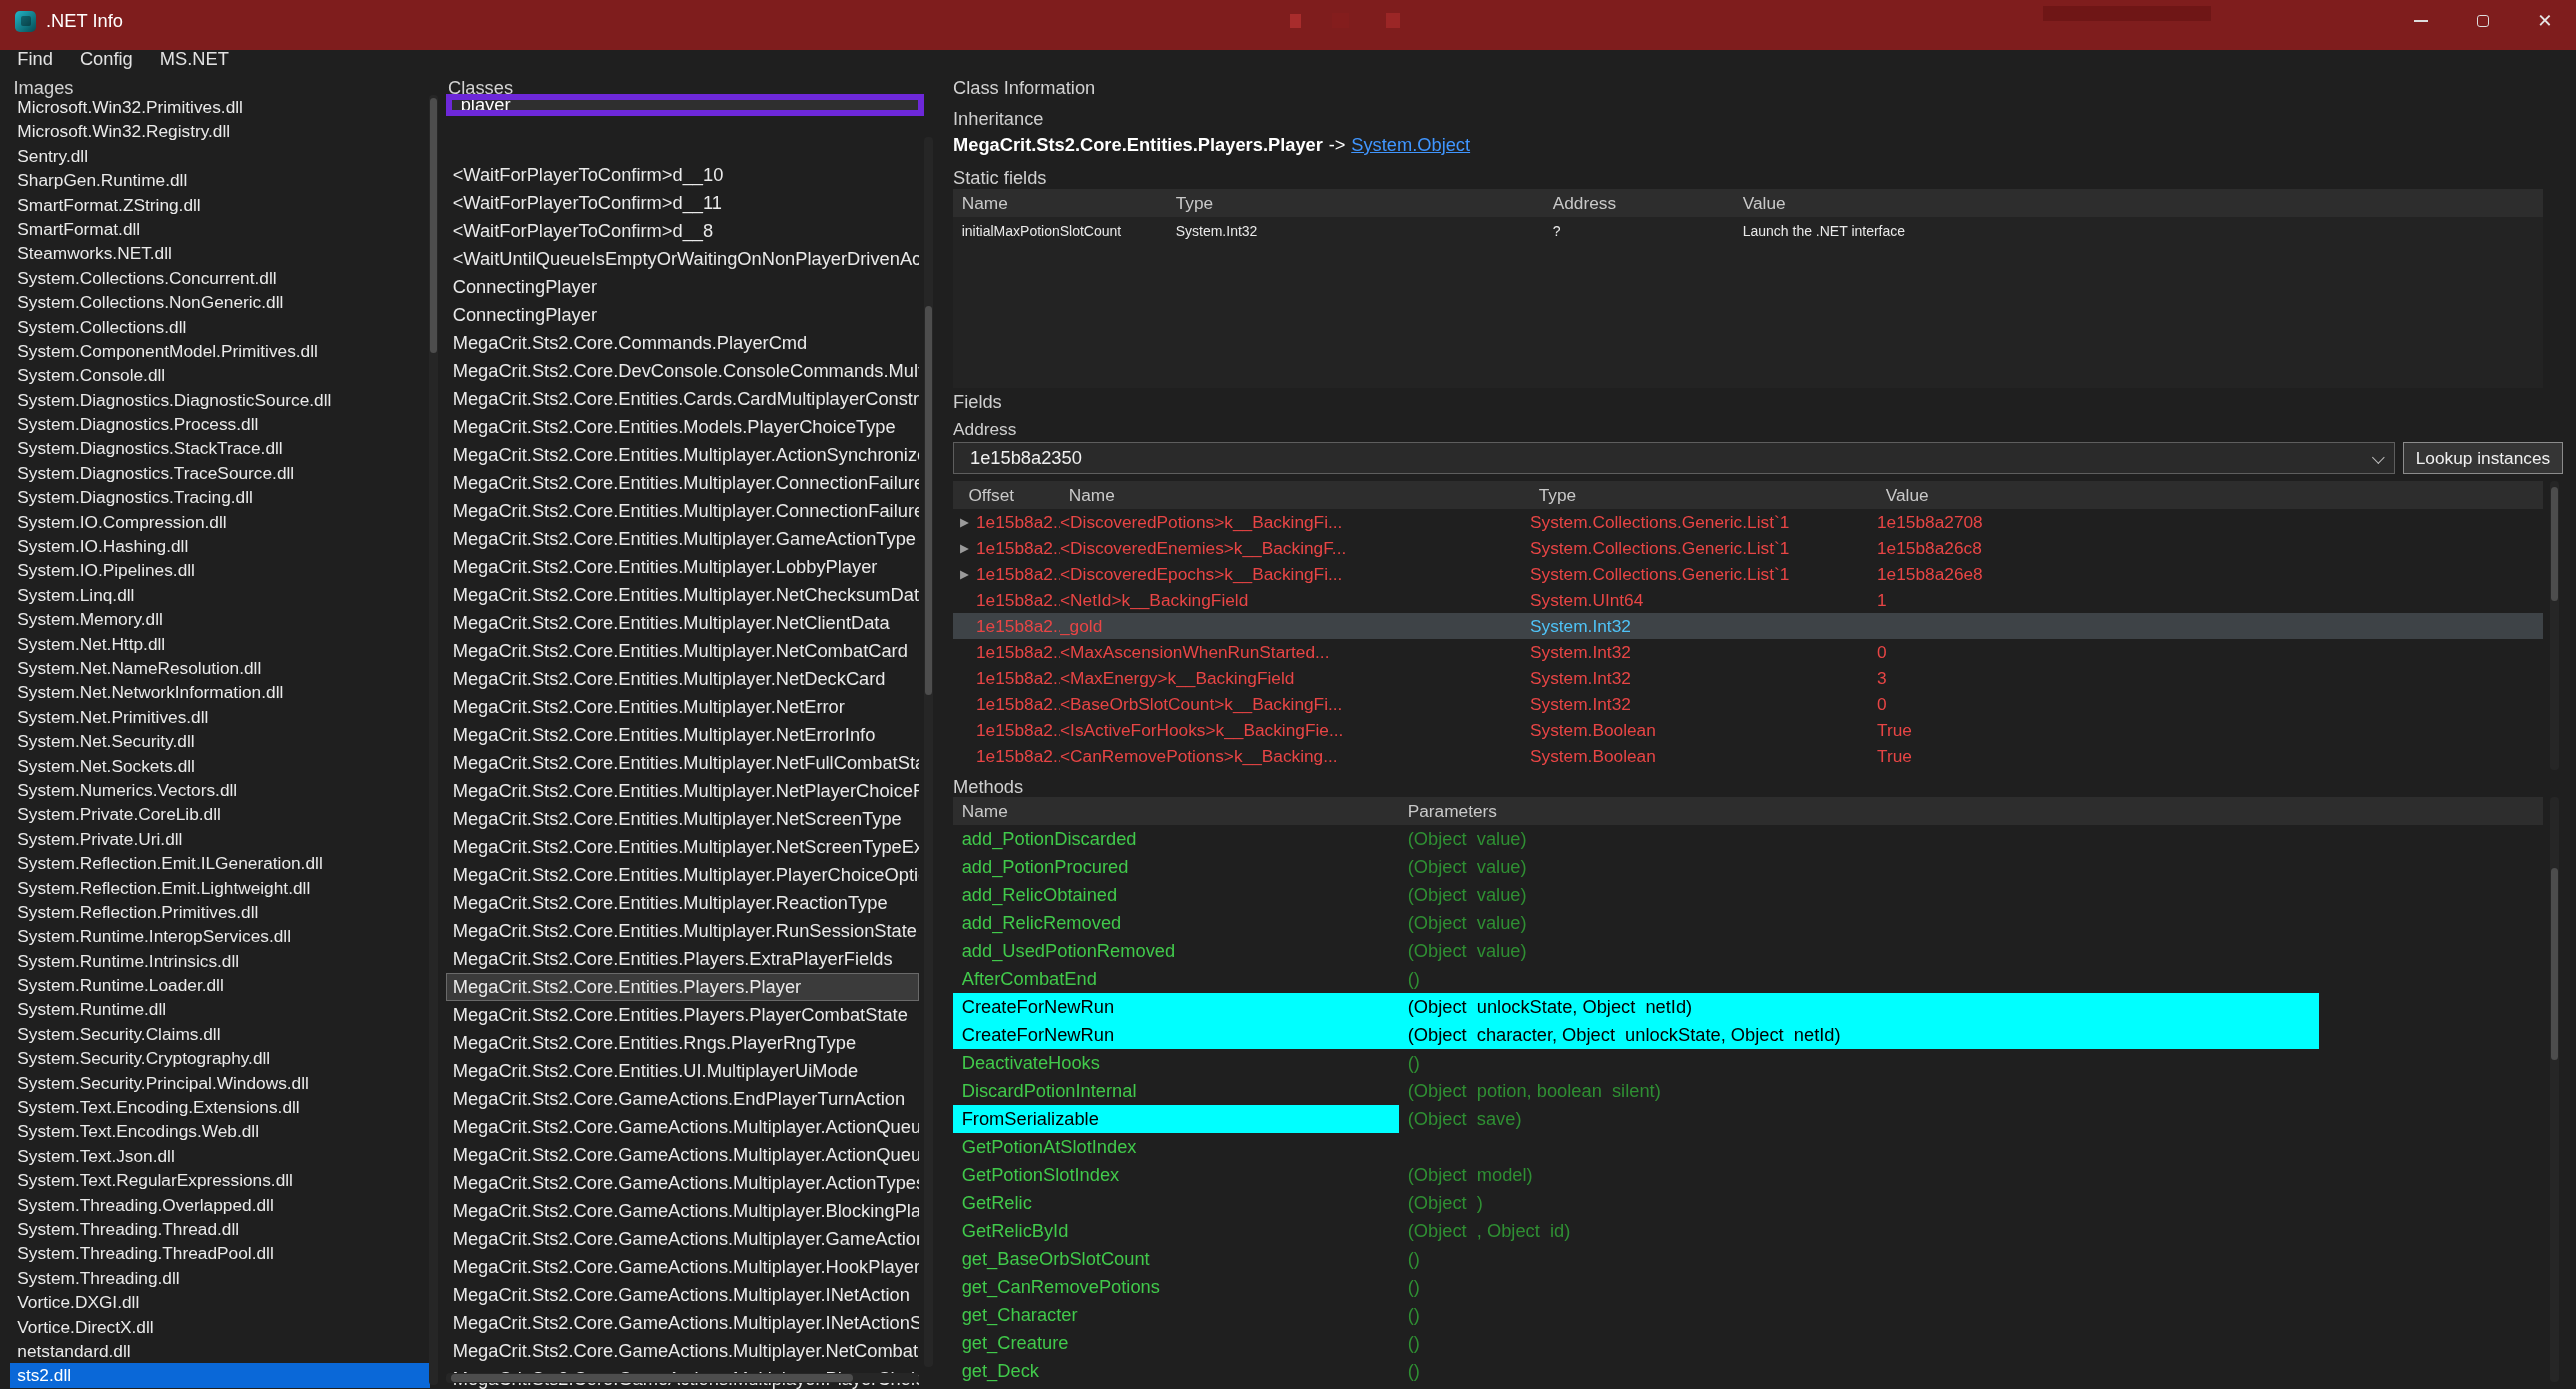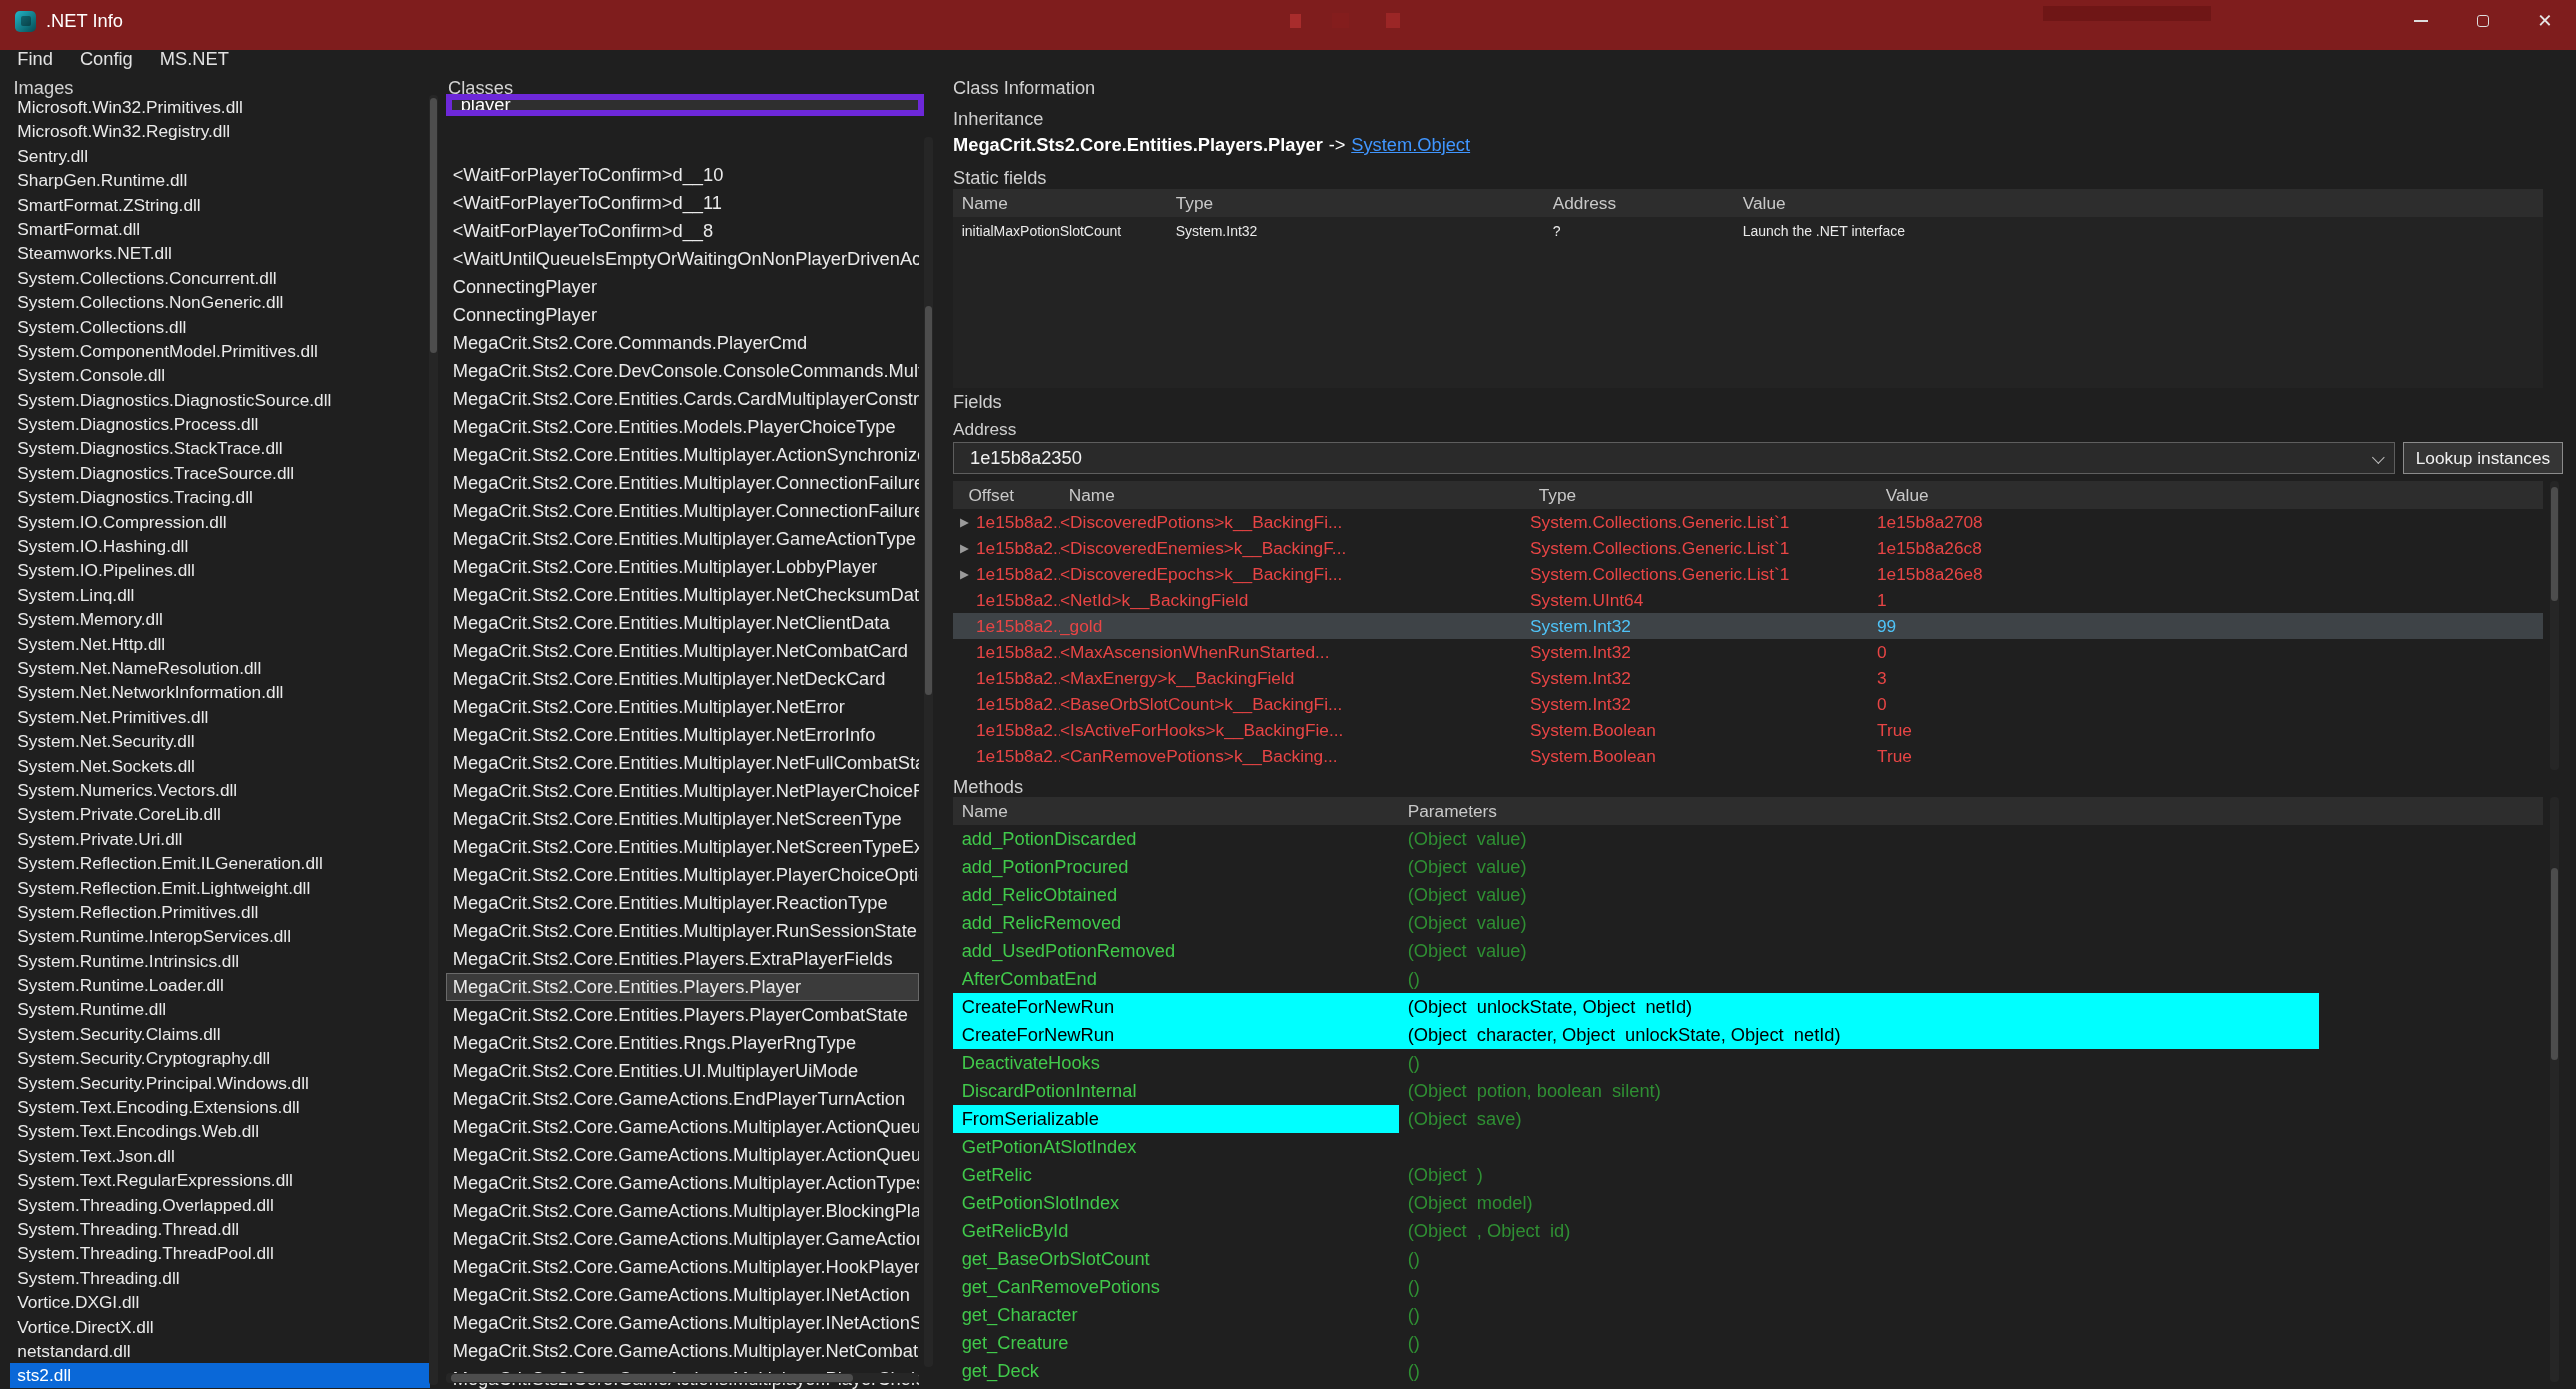--- a/index.html
+++ b/index.html
@@ -634,21 +634,20 @@
       <span class="f-name">&lt;NetId&gt;k__BackingField</span>
       <span class="f-type">System.UInt64</span>
       <span class="f-value">1</span>
     </div>
 
     <div class="f-row selected">
       <span class="f-arrow">▶</span>
       <span class="f-offset">1e15b8a2...</span>
       <span class="f-name">_gold</span>
       <span class="f-type">System.Int32</span>
-      <span class="f-value">99</span>
     </div>
 
     <div class="f-row">
       <span class="f-arrow">▶</span>
       <span class="f-offset">1e15b8a2...</span>
       <span class="f-name">&lt;MaxAscensionWhenRunStarted...</span>
       <span class="f-type">System.Int32</span>
       <span class="f-value">0</span>
     </div>
 
@@ -746,30 +745,30 @@
     <div class="m-row hl-name">
       <span class="m-name">FromSerializable</span>
       <span class="m-params">(Object  save)</span>
     </div>
 
     <div class="m-row">
       <span class="m-name">GetPotionAtSlotIndex</span>
     </div>
 
     <div class="m-row">
+      <span class="m-name">GetPotionSlotIndex</span>
+      <span class="m-params">(Object  model)</span>
+    </div>
+
+    <div class="m-row">
       <span class="m-name">GetRelic</span>
       <span class="m-params">(Object  )</span>
     </div>
 
     <div class="m-row">
-      <span class="m-name">GetPotionSlotIndex</span>
-      <span class="m-params">(Object  model)</span>
-    </div>
-
-    <div class="m-row">
       <span class="m-name">GetRelicById</span>
       <span class="m-params">(Object  , Object  id)</span>
     </div>
 
     <div class="m-row">
       <span class="m-name">get_BaseOrbSlotCount</span>
       <span class="m-params">()</span>
     </div>
 
     <div class="m-row">

